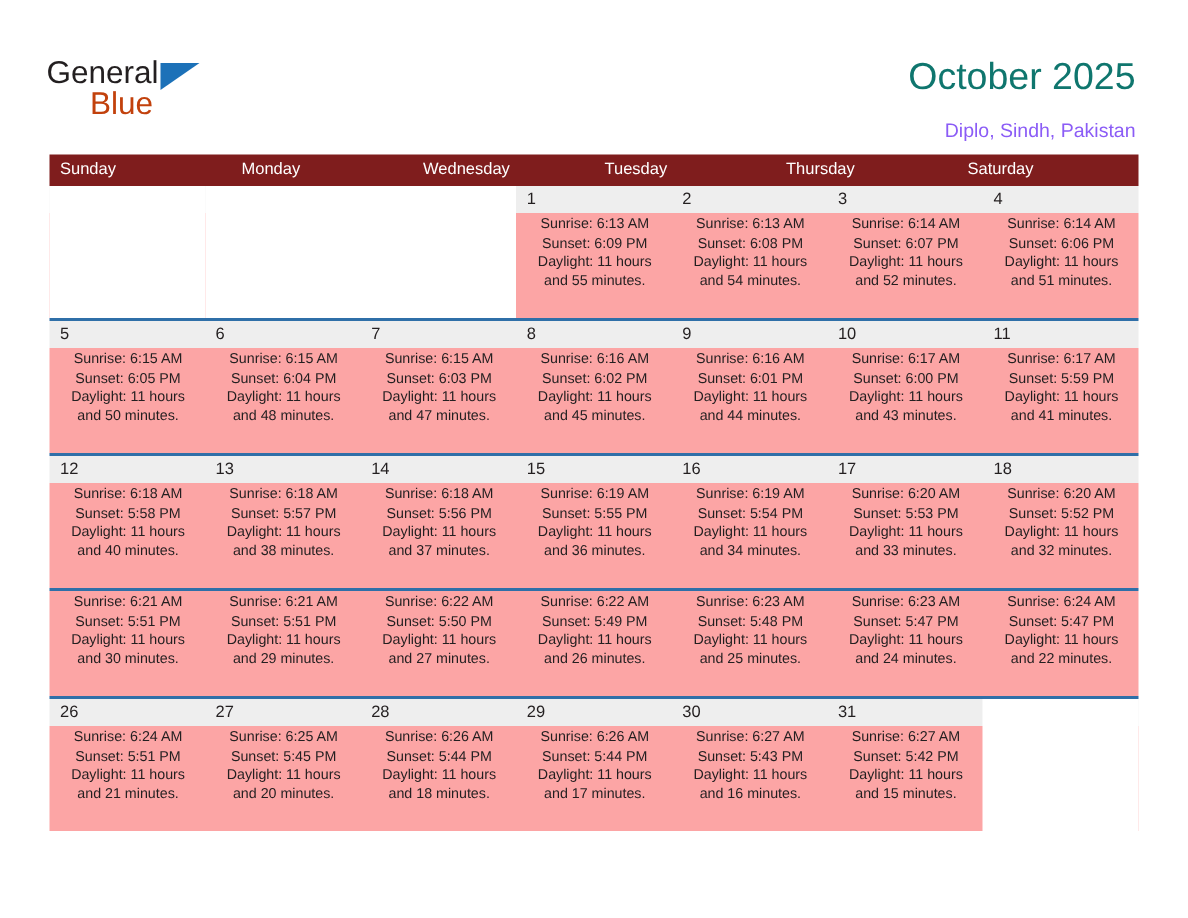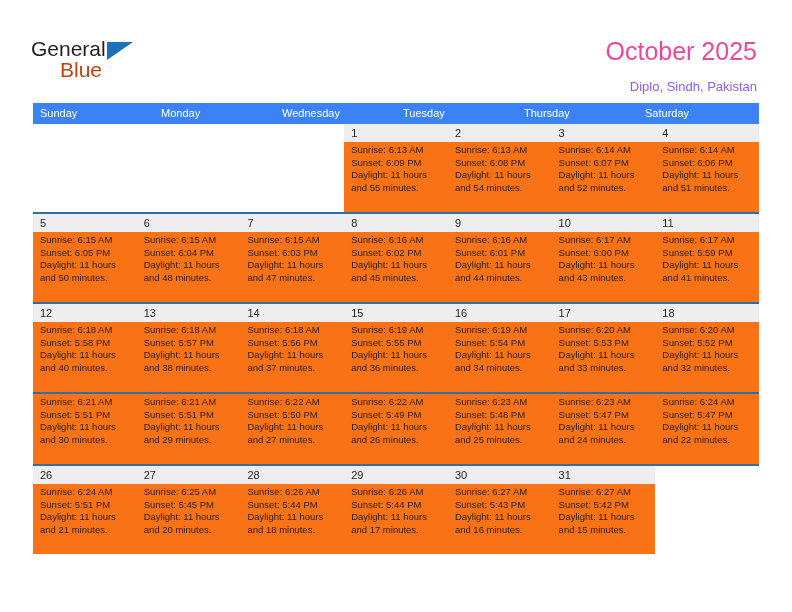--- a/index.html
+++ b/index.html
@@ -62,21 +62,21 @@
     font-size: 21px;
     color: #c2410c;
     font-family: "Liberation Sans", sans-serif;
     line-height: 22px;
   }
   .title {
     position: absolute;
     right: 35px;
     top: 37px;
     font-size: 25px;
-    color: #ec4899;
+    color: #0f766e;
     text-align: right;
     white-space: nowrap;
   }
   .subtitle {
     position: absolute;
     right: 35px;
     top: 79px;
     font-size: 13px;
     color: #8b5cf6;
     text-align: right;
@@ -86,21 +86,21 @@
   
   .calendar {
     position: absolute;
     left: 33px;
     top: 103px;
     width: 726px;
   }
   .weekdays {
     display: flex;
     width: 100%;
-    background: #3b82f6;
+    background: #7f1d1d;
     height: 21px;
   }
   .weekday {
     flex: 1 1 0;
     color: #ffffff;
     font-size: 11px;
     line-height: 21px;
     padding-left: 7px;
     box-sizing: border-box;
     white-space: nowrap;
@@ -115,22 +115,23 @@
   }
   .week-dates {
     display: flex;
     width: 100%;
     background: #eeeeee;
     height: 18px;
   }
   .week-body {
     display: flex;
     width: 100%;
-    background: #f97316;
+    background: #fca5a5;
     height: 70px;
+    text-align: center;
   }
   .daynum {
     flex: 1 1 0;
     font-size: 11px;
     line-height: 18px;
     padding-left: 7px;
     color: #231f20;
     box-sizing: border-box;
   }
   .dayinfo {

